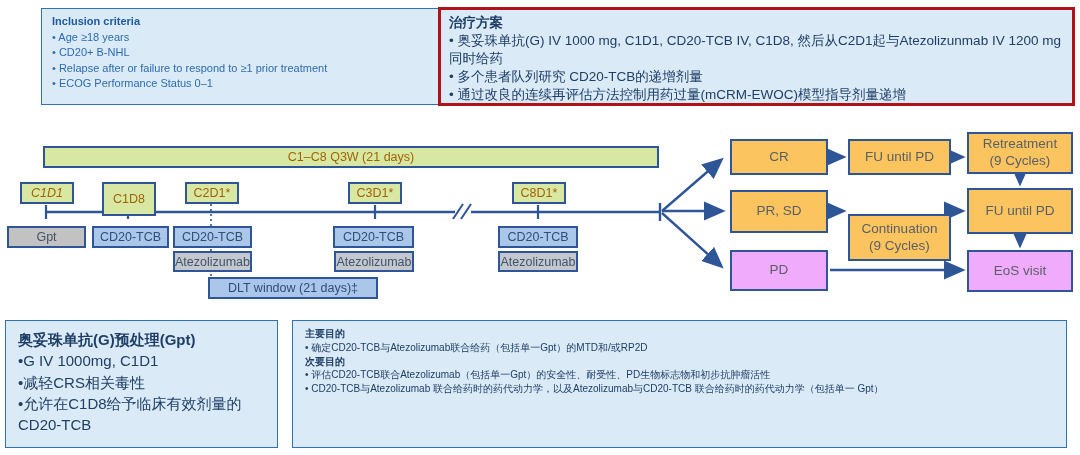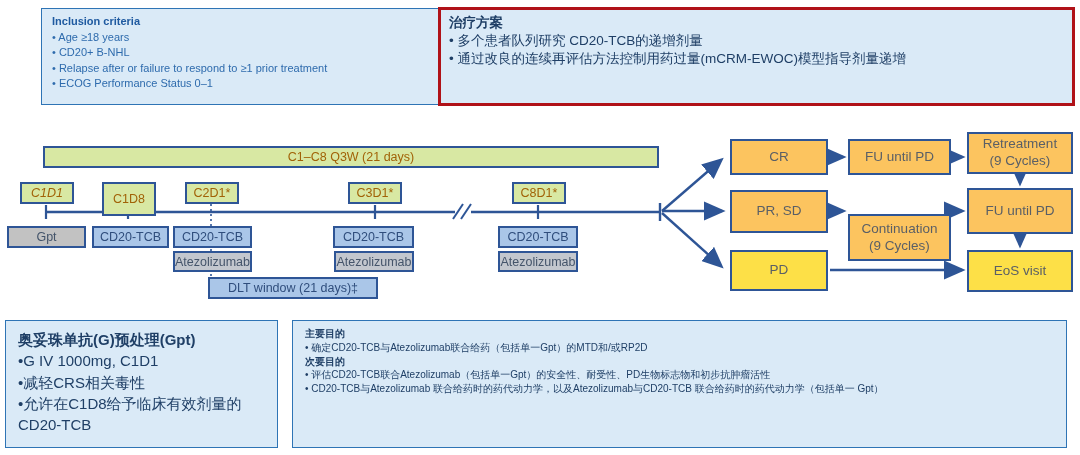--- a/index.html
+++ b/index.html
@@ -25,21 +25,21 @@
   .green{background:#d8e8a3;}
   .grayf{background:#c2c2c2;color:#44546a;}
   .bluef{background:#aac6e8;color:#2f4d7c;}
   .atezo{background:#c3c7ce;color:#44546a;}
   
   .flow{
     display:flex;align-items:center;justify-content:center;text-align:center;
     border:2px solid #2e5596;font-size:13.5px;color:#5a5f66;white-space:pre-line;line-height:1.25;
   }
   .orange{background:#fcc45f;}
-  .pink{background:#fde047;}
+  .pink{background:#f0abfc;}
   svg{position:absolute;left:0;top:0;pointer-events:none;}
   .b-item{margin:0;}
 </style>
 </head>
 <body>
 
 <div id="stage">
 
   <svg width="1080" height="455" viewBox="0 0 1080 455">
     <defs>
@@ -78,20 +78,21 @@
   <div class="abs info eng" style="left:5px;top:8px;width:426px;height:97px;padding:5px 10px;border-width:1.6px;">
     <div class="ttl">Inclusion criteria</div>
     <div class="b-item">• Age ≥18 years</div>
     <div class="b-item">• CD20+ B-NHL</div>
     <div class="b-item">• Relapse after or failure to respond to ≥1 prior treatment</div>
     <div class="b-item">• ECOG Performance Status 0–1</div>
   </div>
 
   <div class="abs redbox cjk" style="left:438px;top:7px;width:637px;height:99px;padding:4px 8px;font-size:13.5px;line-height:1.34;">
     <div class="ttl" style="font-weight:bold;">治疗方案</div>
+    <div class="b-item">• 奥妥珠单抗(G) IV 1000 mg, C1D1, CD20-TCB IV, C1D8, 然后从C2D1起与Atezolizunmab IV 1200 mg同时给药</div>
     <div class="b-item">• 多个患者队列研究 CD20-TCB的递增剂量</div>
     <div class="b-item">• 通过改良的连续再评估方法控制用药过量(mCRM-EWOC)模型指导剂量递增</div>
   </div>
 
   <div class="abs node green" style="left:43px;top:146px;width:616px;height:22px;">
     <span>C1–C8 Q3W (21 days)</span>
   </div>
 
   <div class="abs node green" style="left:20px;top:182px;width:54px;height:22px;font-style:italic;">
       <span>C1D1</span>

